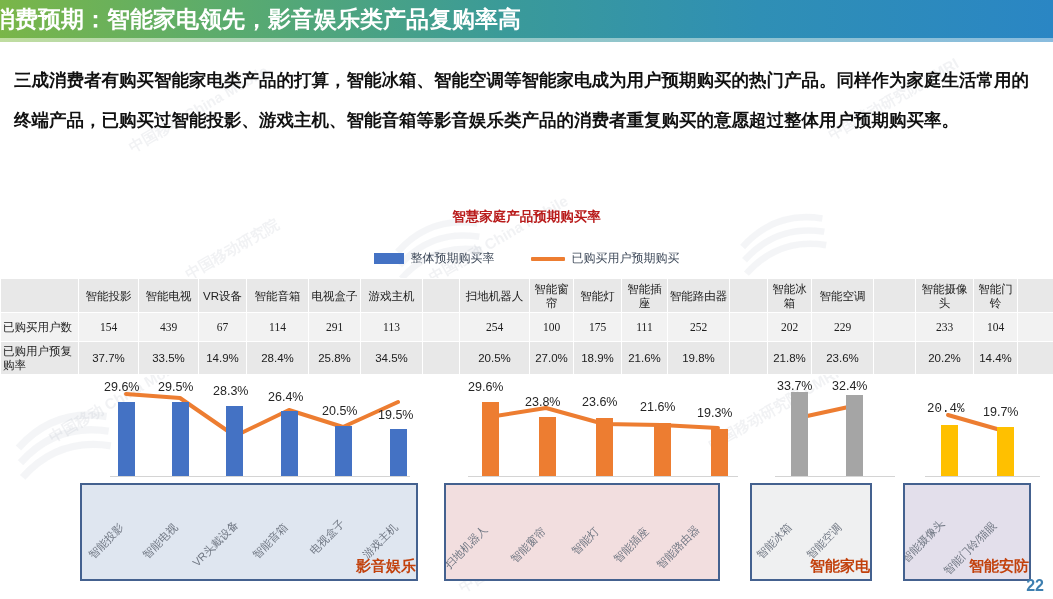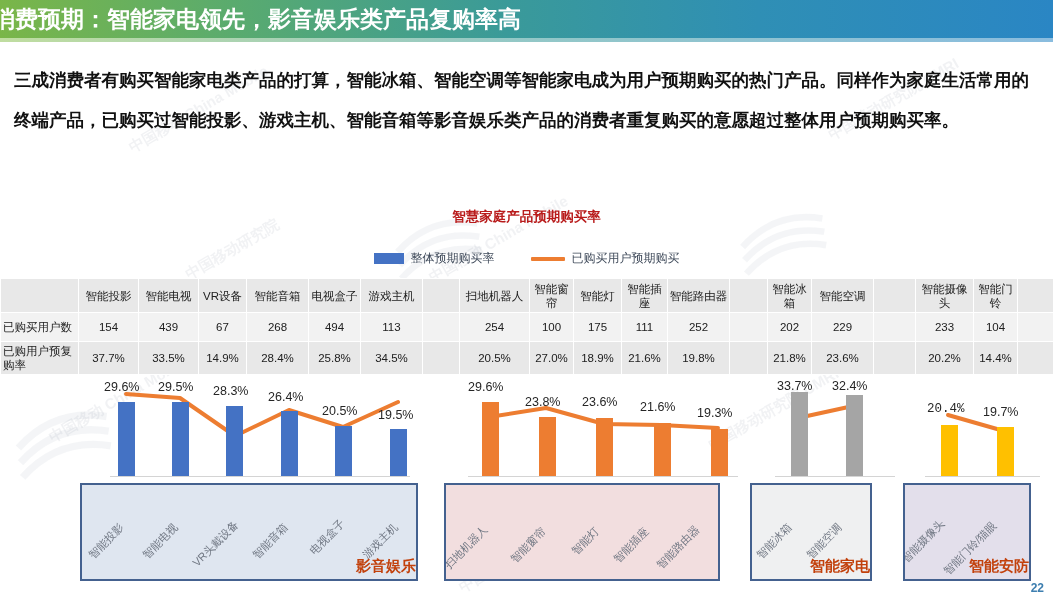--- a/index.html
+++ b/index.html
@@ -76,21 +76,21 @@
   #data-table td {
     border: 1px solid #ffffff;
     background: #e8e8e8;
     font-size: 11.5px; color: #202020;
     text-align: center; vertical-align: middle;
     padding: 2px 1px;
     line-height: 14px;
     overflow: hidden;
   }
   #data-table tr.row-header td { height: 34px; font-size: 11.5px; }
-  #data-table tr.row-users td { height: 29px; background: #f2f2f2; }
+  #data-table tr.row-users td { height: 29px; background: #f2f2f2; font-family: Liberation Serif, serif; }
   #data-table tr.row-rate td { height: 32px; background: #e8e8e8; }
   #data-table td.rowlabel {
     text-align: left; padding-left: 2px; font-size: 11.5px;
     background: #f2f2f2;
   }
   #data-table tr.row-rate td.rowlabel { background: #e8e8e8; }
   #data-table td.spacer { background: #e8e8e8; }
   #data-table tr.row-users td.spacer { background: #f2f2f2; }
   #data-table td.blank-head { background: #e8e8e8; }
 
@@ -135,21 +135,21 @@
     text-align: right; font-size: 15px; font-weight: bold; color: #c2410c;
   }
   #cat-av   { background: #dfe6f0; }
   #cat-home { background: #f2dedf; }
   #cat-appl { background: #eff0f1; }
   #cat-sec  { background: #e3dfeb; }
 
   
   #pagenum {
     position: absolute; right: 9px; bottom: 4px;
-    font-size: 12px; font-weight: bold; color: #3e7fb0;
+    font-size: 16px; font-weight: bold; color: #3e7fb0;
   }
 
   
   .wm {
     position: absolute; color: rgba(120,130,145,0.10);
     font-size: 15px; font-weight: bold;
     transform: rotate(-30deg); pointer-events: none; white-space: nowrap;
   }
   .wm-ring { position: absolute; opacity: .10; pointer-events: none; }
 </style>
@@ -248,22 +248,22 @@
         <td class="spacer"></td>
         <td>智能摄像头</td>
         <td>智能门铃</td>
         <td class="spacer"></td>
       </tr>
       <tr class="row-users">
         <td class="rowlabel">已购买用户数</td>
         <td>154</td>
         <td>439</td>
         <td>67</td>
-        <td>268</td>
-        <td>494</td>
+        <td>114</td>
+        <td>291</td>
         <td>113</td>
         <td class="spacer"></td>
         <td>254</td>
         <td>100</td>
         <td>175</td>
         <td>111</td>
         <td>252</td>
         <td class="spacer"></td>
         <td>202</td>
         <td>229</td>

